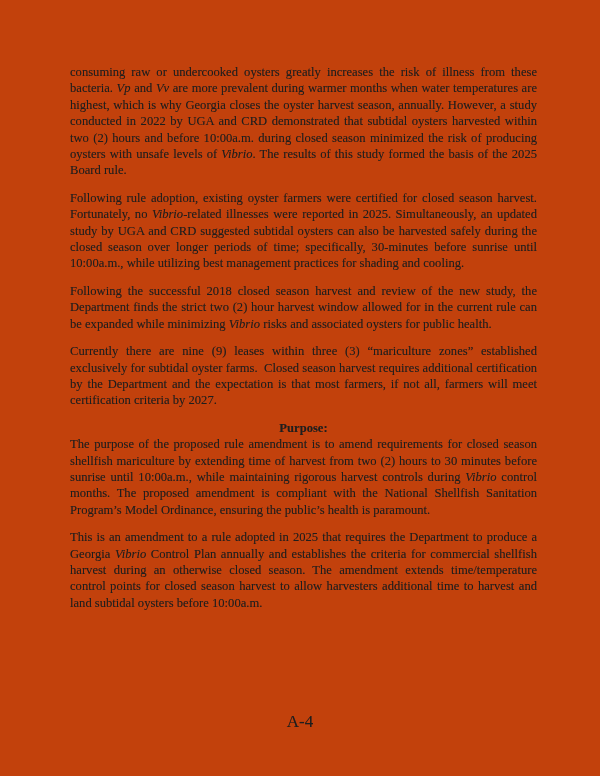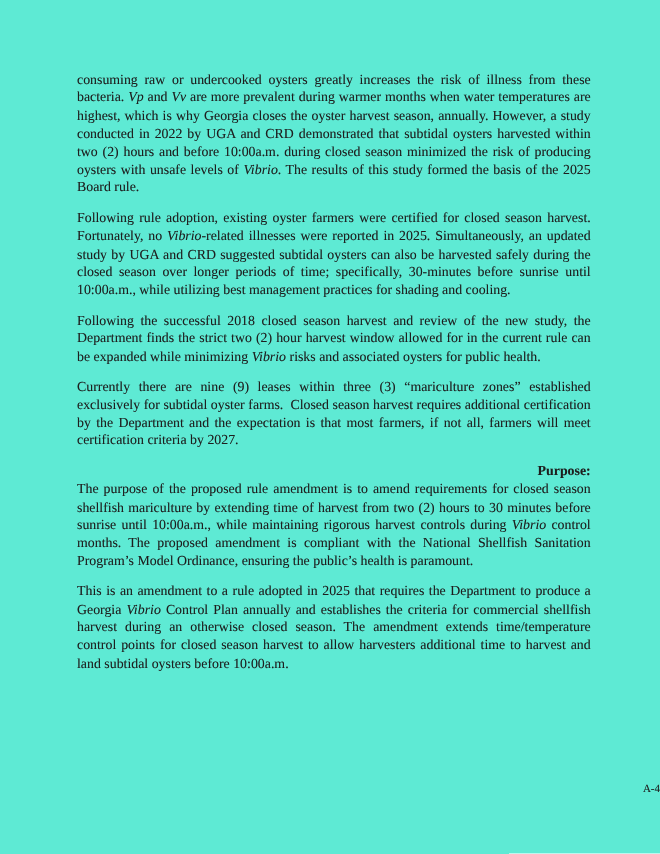--- a/index.html
+++ b/index.html
@@ -4,53 +4,53 @@
 <style>
   html, body {
     margin: 0;
     padding: 0;
     background: #ffffff;
   }
   .page {
     position: relative;
     width: 600px;
     height: 776px;
-    background: #5eead4;
+    background: #c2410c;
     overflow: hidden;
     font-family: "Liberation Serif", "DejaVu Serif", serif;
     color: #1e1e1e;
   }
   .content {
     position: absolute;
     left: 70px;
     top: 64px;
     width: 467px;
     font-size: 12.6px;
     line-height: 16.4px;
     text-align: justify;
     text-shadow: 0 0 0.5px rgba(30,30,30,0.35);
   }
   .para {
     margin: 0 0 11px 0;
   }
   .heading {
     margin: 6px 0 0 0;
     font-weight: bold;
-    text-align: right;
+    text-align: center;
   }
   .it {
     font-style: italic;
   }
   .footer {
     position: absolute;
     top: 712px;
     left: 0;
     width: 100%;
-    text-align: right;
-    font-size: 10px;
+    text-align: center;
+    font-size: 17px;
     text-shadow: 0 0 0.5px rgba(30,30,30,0.35);
   }
 </style>
 </head>
 <body>
 
 <div class="page">
   <div class="content">
       <p class="para"><span>consuming raw or undercooked oysters greatly increases the risk of illness from these bacteria. </span><span class="it">Vp</span><span> and </span><span class="it">Vv</span><span> are more prevalent during warmer months when water temperatures are highest, which is why Georgia closes the oyster harvest season, annually. However, a study conducted in 2022 by UGA and CRD demonstrated that subtidal oysters harvested within two (2) hours and before 10:00a.m. during closed season minimized the risk of producing oysters with unsafe levels of </span><span class="it">Vibrio</span><span>. The results of this study formed the basis of the 2025 Board rule.</span></p>
       <p class="para"><span>Following rule adoption, existing oyster farmers were certified for closed season harvest. Fortunately, no </span><span class="it">Vibrio</span><span>-related illnesses were reported in 2025. Simultaneously, an updated study by UGA and CRD suggested subtidal oysters can also be harvested safely during the closed season over longer periods of time; specifically, 30-minutes before sunrise until 10:00a.m., while utilizing best management practices for shading and cooling.</span></p>

